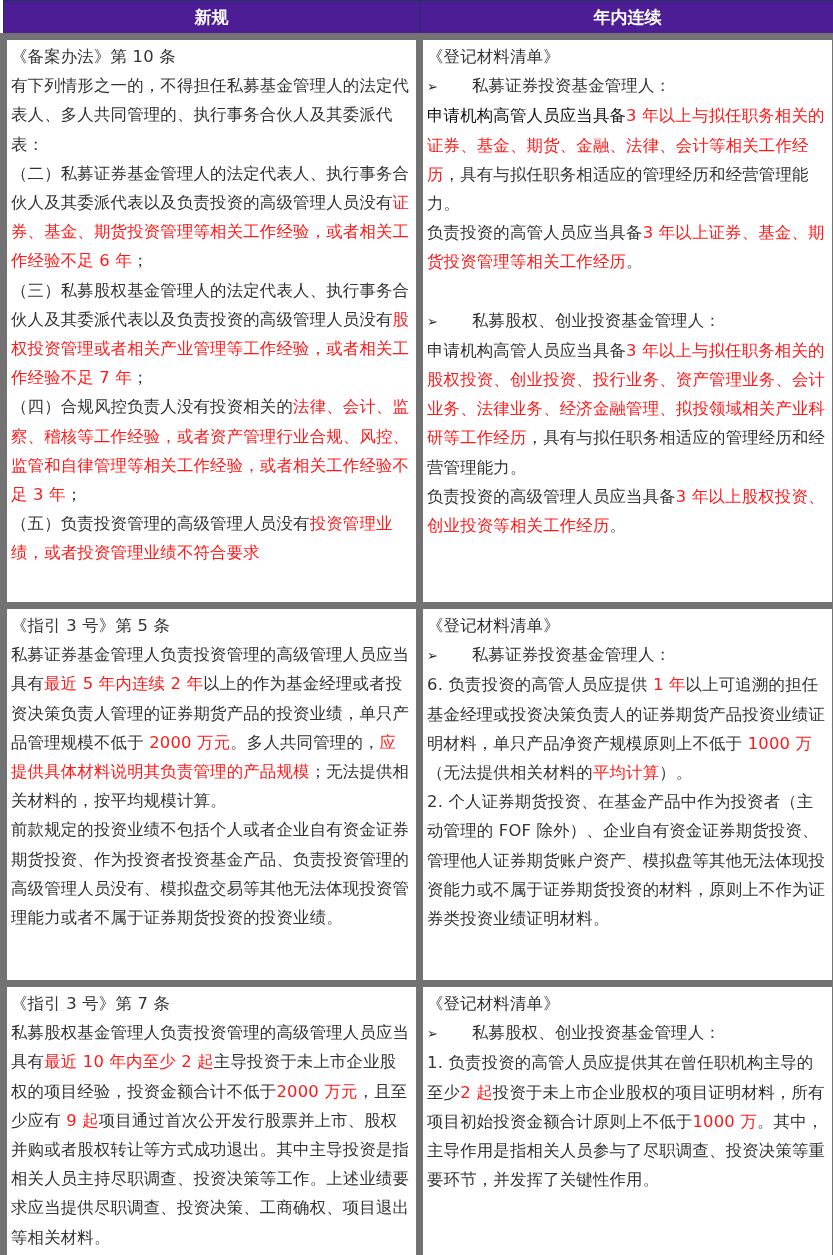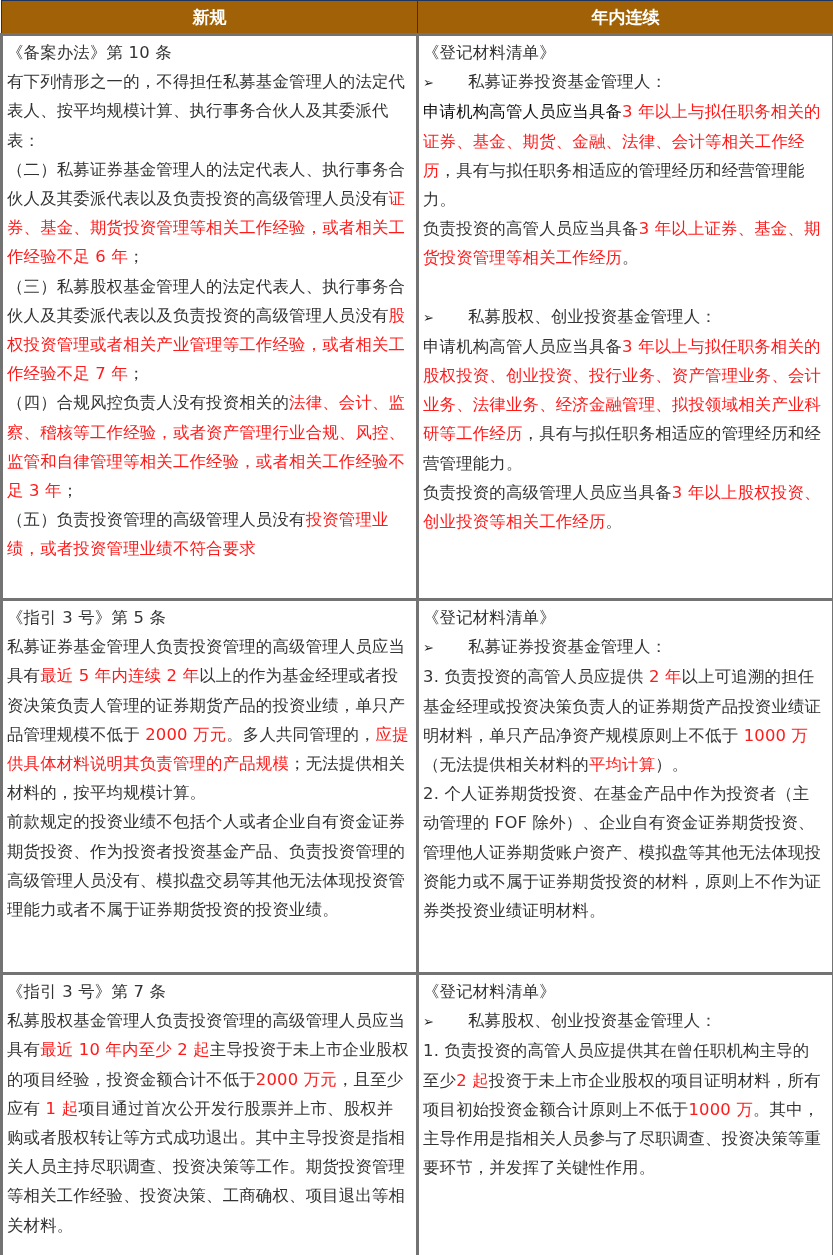--- a/index.html
+++ b/index.html
@@ -1,23 +1,23 @@
 <!DOCTYPE html>
 <html><head>
 <meta charset="utf-8">
 <style>
   html, body { margin: 0; padding: 0; background: #ffffff; }
   body { width: 833px; height: 1255px; overflow: hidden; font-family: "DejaVu Sans", "Liberation Sans", sans-serif; }
   table.cmp { border-collapse: collapse; width: 832px; table-layout: fixed; margin: 0; }
   table.cmp th {
-    background: #a16207; color: #ffffff; font-weight: bold; font-size: 17px;
+    background: #4c1d95; color: #ffffff; font-weight: bold; font-size: 17px;
     height: 32px; padding: 0; border: 1px solid #1f3560; text-align: center; vertical-align: middle;
   }
   table.cmp td {
-    border: 3px solid #737373; vertical-align: top; padding: 2px 6px 0 4px;
+    border: 7px solid #737373; vertical-align: top; padding: 2px 6px 0 4px;
     font-size: 16.4px; line-height: 29.2px; color: #333333; letter-spacing: 0.2px;
   }
   col.c1 { width: 416px; } col.c2 { width: 416px; }
   .line { display: block; white-space: normal; word-break: break-all; }
   .red { color: #ff1a1a; }
   .black { color: #111111; }
   .bullet { display: inline-block; width: 45px; font-size: 13px; color: #222; }
   tr.r1 td { height: 560px; }
   tr.r2 td { height: 369px; }
   tr.r3 td { height: 285px; }
@@ -34,21 +34,21 @@
     <tr>
       <th>新规</th>
       <th>年内连续</th>
     </tr>
   </thead>
   <tbody>
 
     <tr class="r1">
       <td>
         <span class="line">《备案办法》第 10 条</span>
-        <span class="line">有下列情形之一的，不得担任私募基金管理人的法定代表人、按平均规模计算、执行事务合伙人及其委派代表：</span>
+        <span class="line">有下列情形之一的，不得担任私募基金管理人的法定代表人、多人共同管理的、执行事务合伙人及其委派代表：</span>
         <span class="line"><span>（二）私募证券基金管理人的法定代表人、执行事务合伙人及其委派代表以及负责投资的高级管理人员没有</span><span class="red">证券、基金、期货投资管理等相关工作经验，或者相关工作经验不足 6 年</span><span>；</span></span>
         <span class="line"><span>（三）私募股权基金管理人的法定代表人、执行事务合伙人及其委派代表以及负责投资的高级管理人员没有</span><span class="red">股权投资管理或者相关产业管理等工作经验，或者相关工作经验不足 7 年</span><span>；</span></span>
         <span class="line"><span>（四）合规风控负责人没有投资相关的</span><span class="red">法律、会计、监察、稽核等工作经验，或者资产管理行业合规、风控、监管和自律管理等相关工作经验，或者相关工作经验不足 3 年</span><span>；</span></span>
         <span class="line"><span>（五）负责投资管理的高级管理人员没有</span><span class="red">投资管理业绩，或者投资管理业绩不符合要求</span></span>
       </td>
       <td>
         <span class="line">《登记材料清单》</span>
         <span class="line"><span class="bullet">➢</span><span>私募证券投资基金管理人：</span></span>
         <span class="line"><span class="black">申请机构高管人员应当具备</span><span class="red">3 年以上与拟任职务相关的证券、基金、期货、金融、法律、会计等相关工作经历</span><span>，具有与拟任职务相适应的管理经历和经营管理能力。</span></span>
         <span class="line"><span>负责投资的高管人员应当具备</span><span class="red">3 年以上证券、基金、期货投资管理等相关工作经历</span><span>。</span></span>
@@ -61,29 +61,29 @@
 
     <tr class="r2">
       <td>
         <span class="line">《指引 3 号》第 5 条</span>
         <span class="line"><span>私募证券基金管理人负责投资管理的高级管理人员应当具有</span><span class="red">最近 5 年内连续 2 年</span><span>以上的作为基金经理或者投资决策负责人管理的证券期货产品的投资业绩，单只产品管理规模不低于 </span><span class="red">2000 万元</span><span>。多人共同管理的，</span><span class="red">应提供具体材料说明其负责管理的产品规模</span><span>；无法提供相关材料的，按平均规模计算。</span></span>
         <span class="line">前款规定的投资业绩不包括个人或者企业自有资金证券期货投资、作为投资者投资基金产品、负责投资管理的高级管理人员没有、模拟盘交易等其他无法体现投资管理能力或者不属于证券期货投资的投资业绩。</span>
       </td>
       <td>
         <span class="line">《登记材料清单》</span>
         <span class="line"><span class="bullet">➢</span><span>私募证券投资基金管理人：</span></span>
-        <span class="line"><span>3. 负责投资的高管人员应提供 </span><span class="red">2 年</span><span>以上可追溯的担任基金经理或投资决策负责人的证券期货产品投资业绩证明材料，单只产品净资产规模原则上不低于 </span><span class="red">1000 万</span><span>（无法提供相关材料的</span><span class="red">平均计算</span><span>）。</span></span>
+        <span class="line"><span>6. 负责投资的高管人员应提供 </span><span class="red">1 年</span><span>以上可追溯的担任基金经理或投资决策负责人的证券期货产品投资业绩证明材料，单只产品净资产规模原则上不低于 </span><span class="red">1000 万</span><span>（无法提供相关材料的</span><span class="red">平均计算</span><span>）。</span></span>
         <span class="line">2. 个人证券期货投资、在基金产品中作为投资者（主动管理的 FOF 除外）、企业自有资金证券期货投资、管理他人证券期货账户资产、模拟盘等其他无法体现投资能力或不属于证券期货投资的材料，原则上不作为证券类投资业绩证明材料。</span>
       </td>
     </tr>
 
     <tr class="r3">
       <td>
         <span class="line">《指引 3 号》第 7 条</span>
-        <span class="line"><span>私募股权基金管理人负责投资管理的高级管理人员应当具有</span><span class="red">最近 10 年内至少 2 起</span><span>主导投资于未上市企业股权的项目经验，投资金额合计不低于</span><span class="red">2000 万元</span><span>，且至少应有 </span><span class="red">1 起</span><span>项目通过首次公开发行股票并上市、股权并购或者股权转让等方式成功退出。其中主导投资是指相关人员主持尽职调查、投资决策等工作。期货投资管理等相关工作经验、投资决策、工商确权、项目退出等相关材料。</span></span>
+        <span class="line"><span>私募股权基金管理人负责投资管理的高级管理人员应当具有</span><span class="red">最近 10 年内至少 2 起</span><span>主导投资于未上市企业股权的项目经验，投资金额合计不低于</span><span class="red">2000 万元</span><span>，且至少应有 </span><span class="red">9 起</span><span>项目通过首次公开发行股票并上市、股权并购或者股权转让等方式成功退出。其中主导投资是指相关人员主持尽职调查、投资决策等工作。上述业绩要求应当提供尽职调查、投资决策、工商确权、项目退出等相关材料。</span></span>
       </td>
       <td>
         <span class="line">《登记材料清单》</span>
         <span class="line"><span class="bullet">➢</span><span>私募股权、创业投资基金管理人：</span></span>
         <span class="line"><span>1. 负责投资的高管人员应提供其在曾任职机构主导的至少</span><span class="red">2 起</span><span>投资于未上市企业股权的项目证明材料，所有项目初始投资金额合计原则上不低于</span><span class="red">1000 万</span><span>。其中，主导作用是指相关人员参与了尽职调查、投资决策等重要环节，并发挥了关键性作用。</span></span>
       </td>
     </tr>
   </tbody>
 </table>
 

